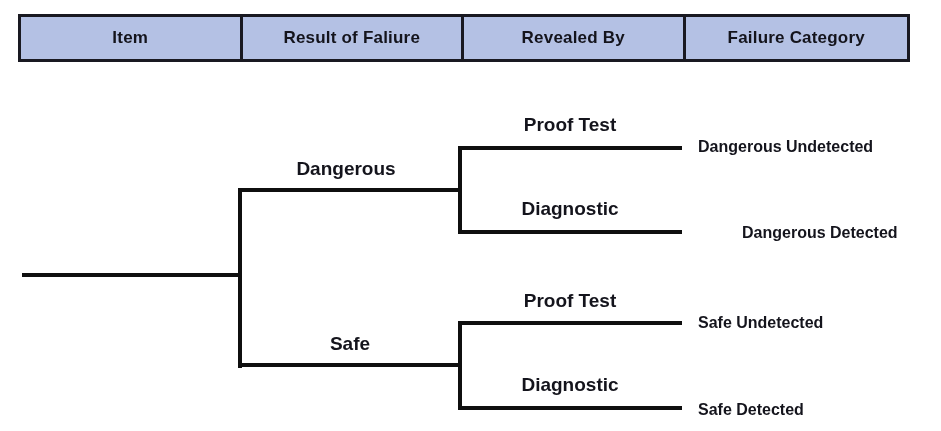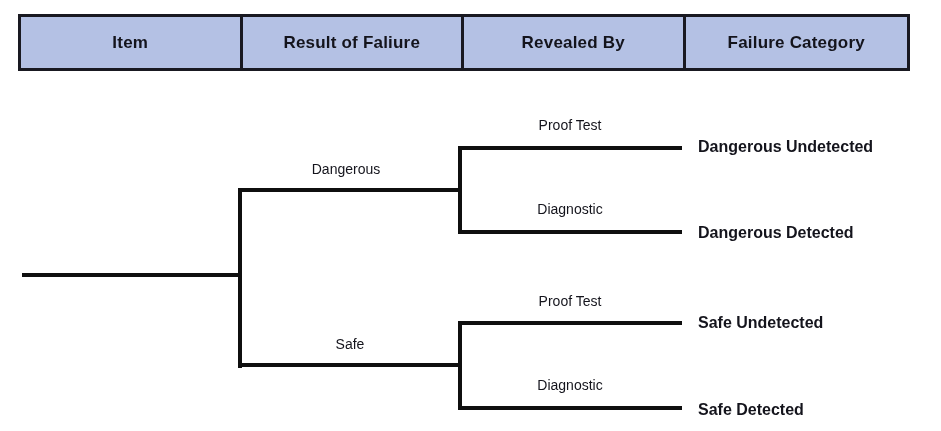--- a/index.html
+++ b/index.html
@@ -18,21 +18,21 @@
     height: 431px;
     background: var(--background);
     overflow: hidden;
   }
   
   .header-table {
     position: absolute;
     left: 18px;
     top: 14px;
     width: 892px;
-    height: 57px;
+    height: 48px;
     display: grid;
     grid-template-columns: 1fr 1fr 1fr 1fr;
     background: var(--header-fill);
     border: 3px solid var(--header-border);
   }
   .header-cell {
     display: flex;
     align-items: center;
     justify-content: center;
     font-size: 17px;
@@ -45,22 +45,22 @@
   
   .tline {
     position: absolute;
     background: var(--line);
   }
   
   .branch-label {
     position: absolute;
     width: 220px;
     text-align: center;
-    font-size: 14px;
-    font-weight: normal;
+    font-size: 19px;
+    font-weight: bold;
     color: var(--text);
     line-height: 22px;
     white-space: nowrap;
   }
   .leaf-label {
     position: absolute;
     left: 698px;
     font-size: 16px;
     font-weight: bold;
     color: var(--text);
@@ -96,17 +96,17 @@
 
   <div class="branch-label" style="left:236px; top:158px;">Dangerous</div>
   <div class="branch-label" style="left:240px; top:333px;">Safe</div>
 
   <div class="branch-label" style="left:460px; top:114px;">Proof Test</div>
   <div class="branch-label" style="left:460px; top:198px;">Diagnostic</div>
   <div class="branch-label" style="left:460px; top:290px;">Proof Test</div>
   <div class="branch-label" style="left:460px; top:374px;">Diagnostic</div>
 
   <div class="leaf-label" style="top:136px;">Dangerous Undetected</div>
-  <div class="leaf-label" style="top:222px;">Dangerous Detected</div>
+  <div class="leaf-label" style="top:222px;margin-left:44px;">Dangerous Detected</div>
   <div class="leaf-label" style="top:312px;">Safe Undetected</div>
   <div class="leaf-label" style="top:399px;">Safe Detected</div>
 
 </div>
 
 </body></html>

